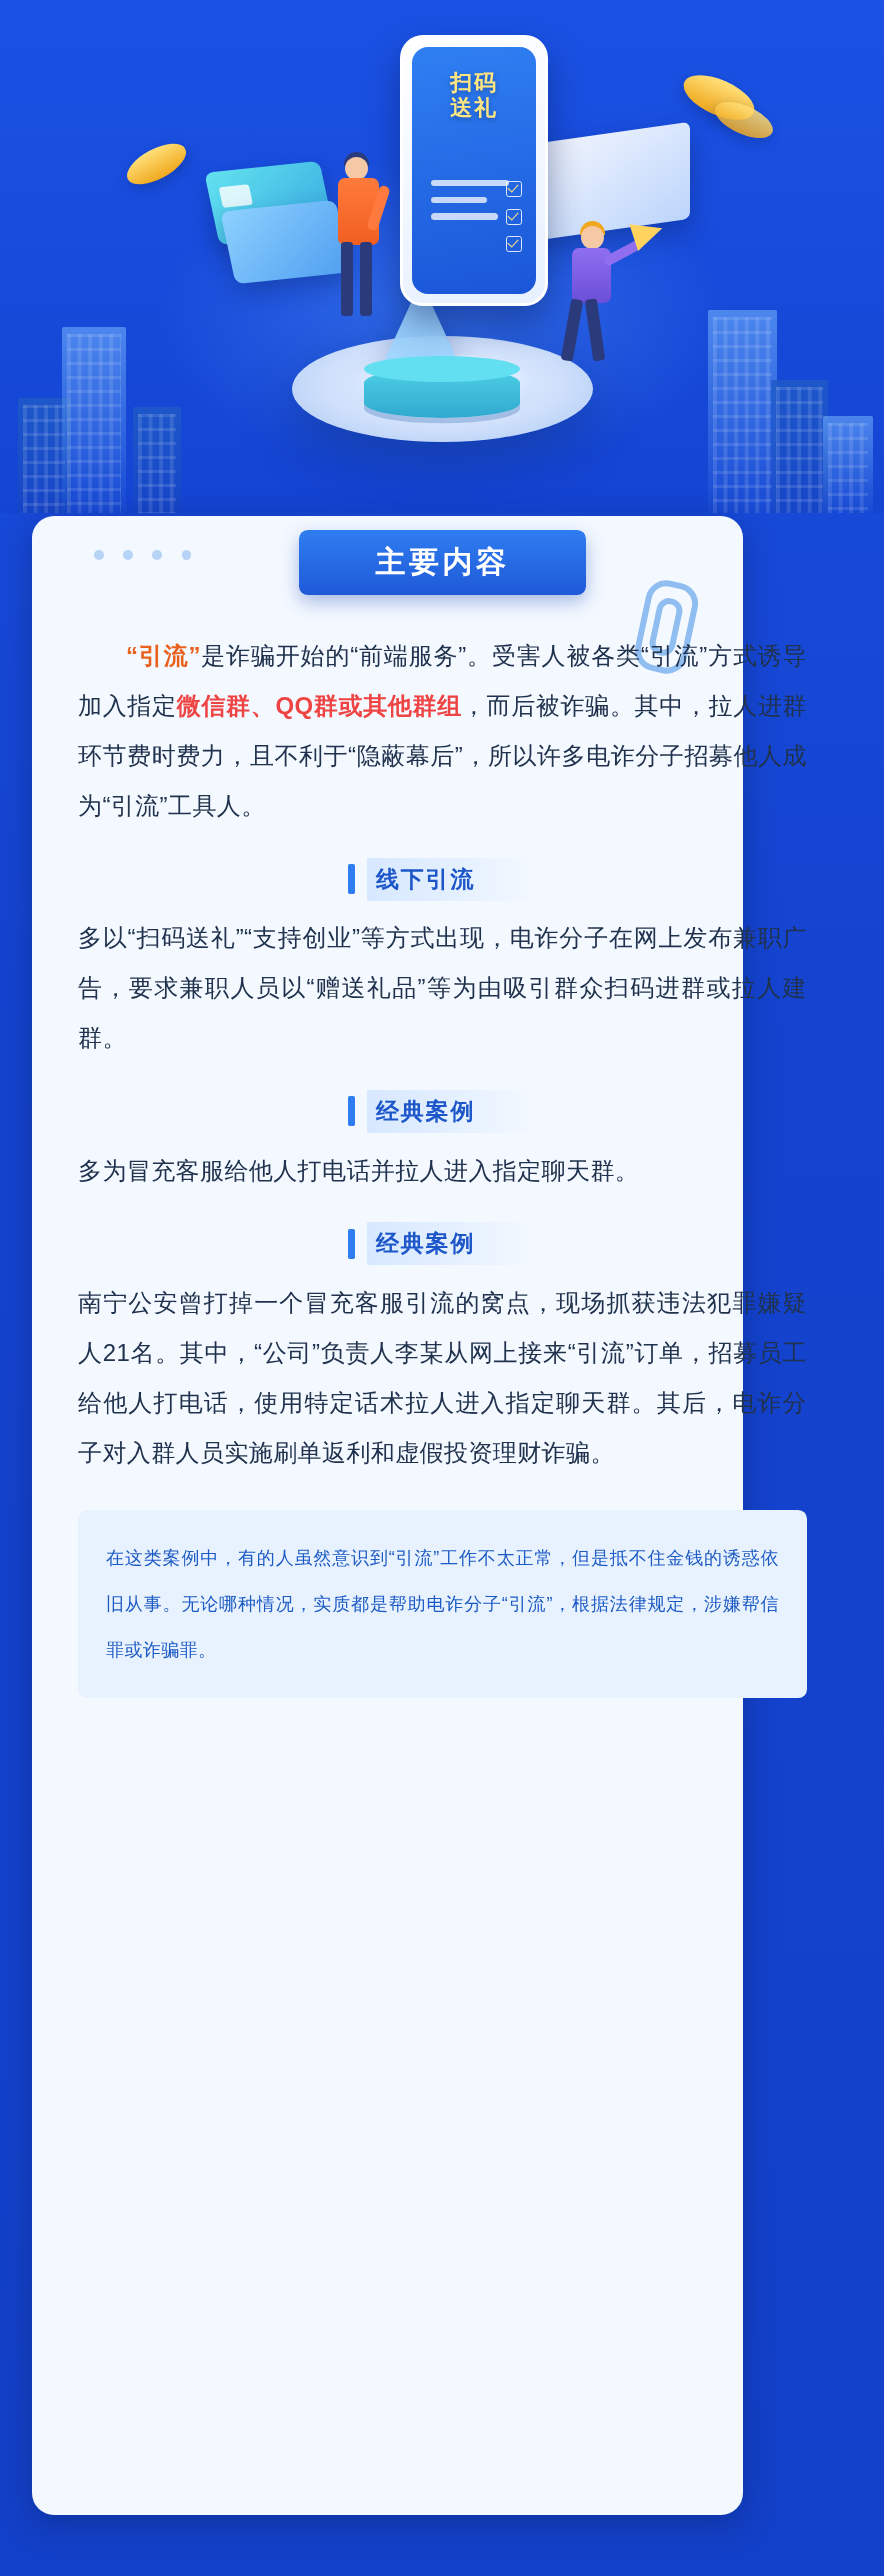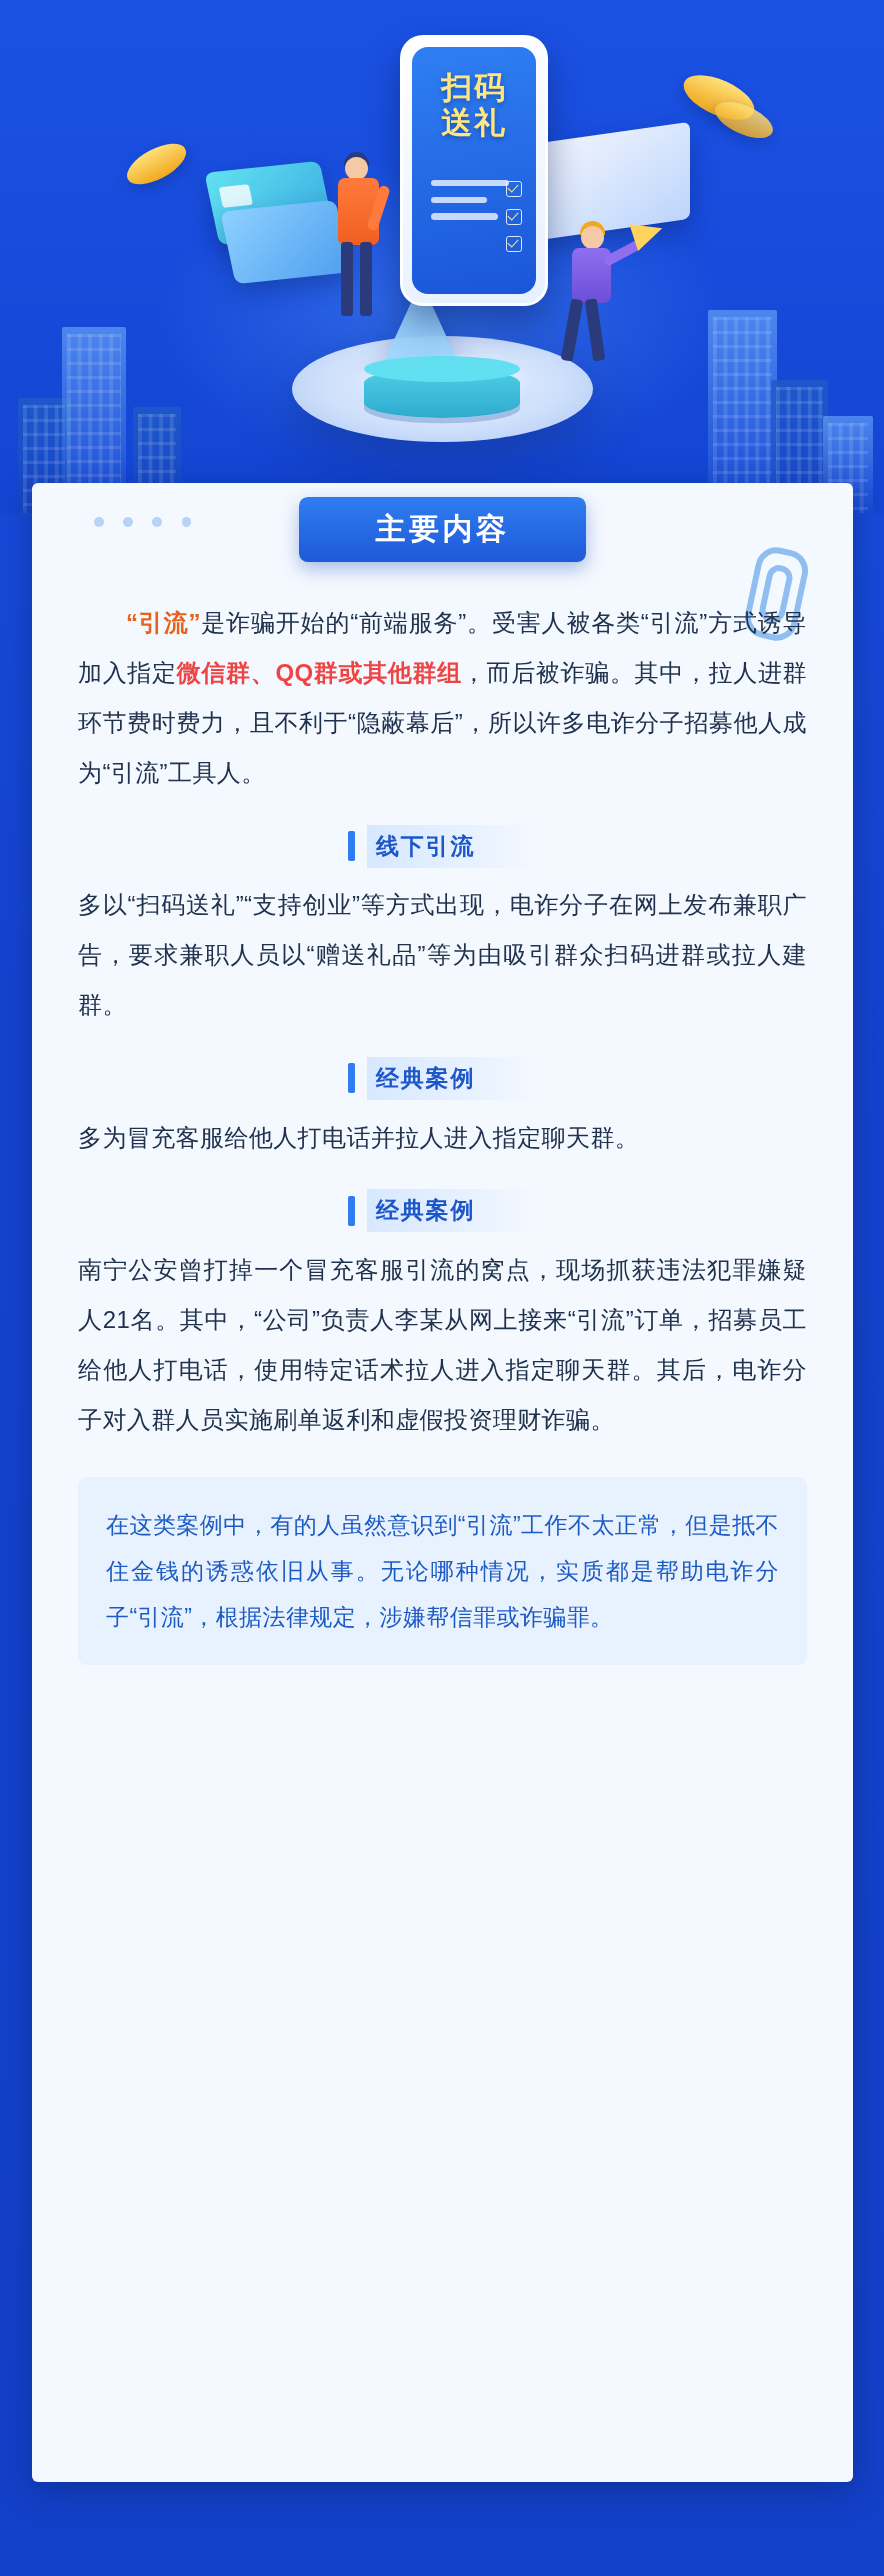--- a/index.html
+++ b/index.html
@@ -129,21 +129,21 @@
     border-radius: 16px;
     background: linear-gradient(170deg, #2f7ff2 0%, #1a56d8 100%);
     overflow: hidden;
   }
   .phone-title {
     position: absolute;
     left: 0; right: 0;
     top: 23px;
     text-align: center;
     color: #ffe680;
-    font-size: 31px;
+    font-size: 22px;
     font-weight: bold;
     letter-spacing: 1.8px;
     line-height: 1.15;
     text-shadow: 0 1.8px 5.3px rgba(0,20,70,.35);
   }
   .phone-lines {
     position: absolute;
     left: 19.5px;
     top: 133px;
     width: 78px;
@@ -265,25 +265,25 @@
     border-top: 14px solid transparent;
     border-bottom: 14px solid transparent;
     border-left: 30px solid #ffd35e;
     transform: rotate(-18deg);
   }
 
   
   .card {
     position: absolute;
     left: 32px;
-    top: 483px;
-    width: 821px;
+    top: 516px;
+    width: 711px;
     height: 1999px;
     background: #f4f9ff;
-    border-radius: 6px;
+    border-radius: 22px;
     box-shadow: 0 8.8px 32px rgba(5,25,80,0.35);
   }
   .dots {
     position: absolute;
     left: 62px;
     top: 34px;
     display: flex;
     gap: 19.5px;
   }
   .dots span {
@@ -374,21 +374,21 @@
   }
 
   .note {
     margin-top: 32px;
     background: #e8f2ff;
     border-radius: 8.8px;
     padding: 25px 28px;
   }
   .note p {
     margin: 0;
-    font-size: 23px;
+    font-size: 18px;
     line-height: 46px;
     color: #1d5bc4;
     text-align: justify;
     letter-spacing: 0.4px;
   }
 </style>
 </head>
 <body>
 
 <div class="page">

